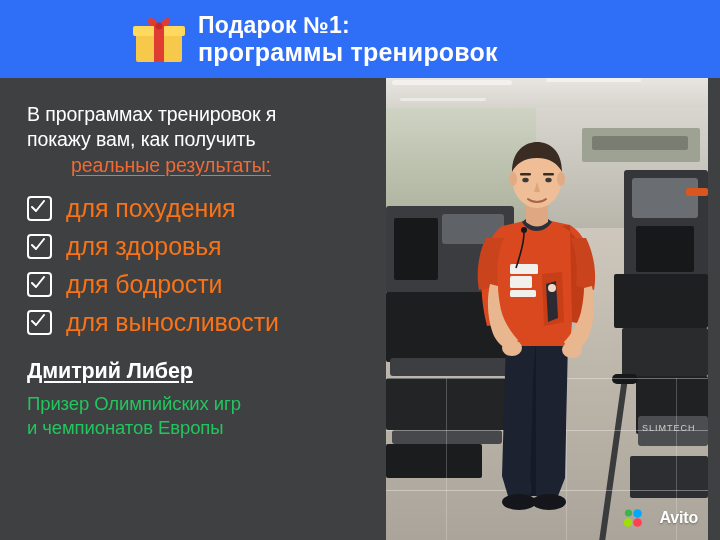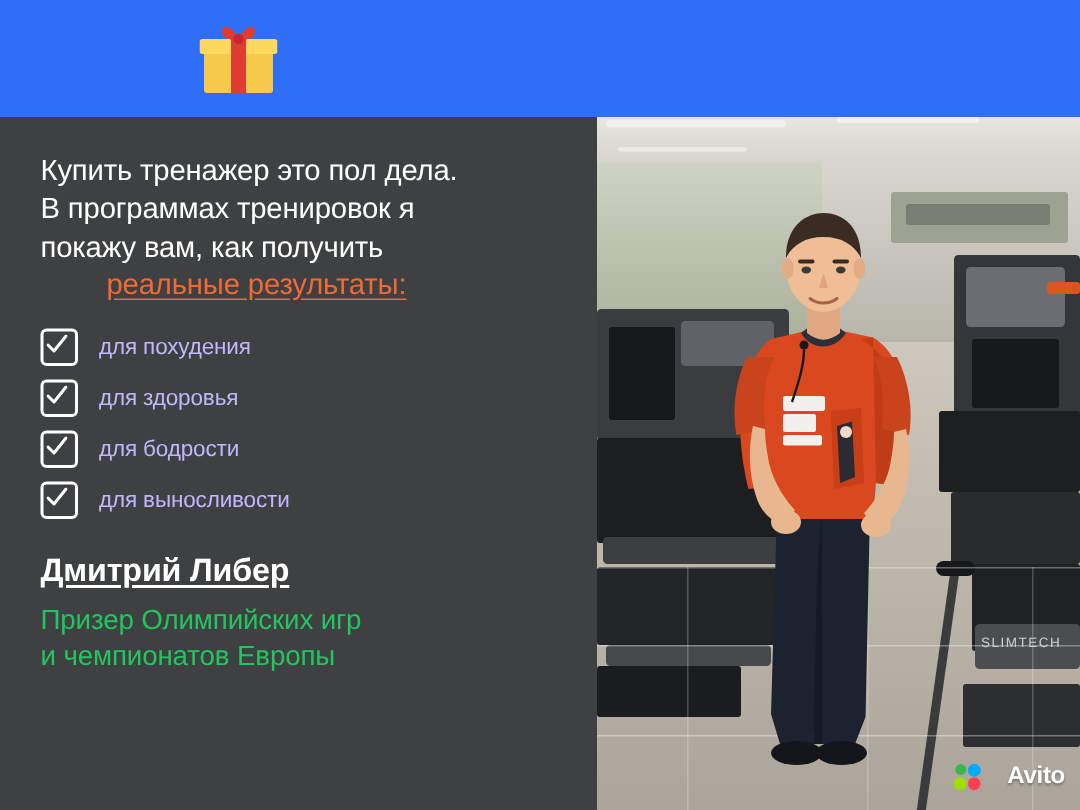--- a/index.html
+++ b/index.html
@@ -96,22 +96,22 @@
     margin-right: 14px;
     flex: 0 0 auto;
     position: relative;
   }
   .checkbox svg {
     position: absolute;
     left: 2px;
     top: 2px;
   }
   .bullet-label {
-    color: #c4b5fd;
-    font-size: 15px;
+    color: #f97316;
+    font-size: 25px;
     letter-spacing: -0.1px;
   }
   .signature {
     margin-top: 22px;
   }
   .sig-name {
     color: #ffffff;
     font-size: 21.5px;
     font-weight: bold;
     text-decoration: underline;
@@ -122,21 +122,21 @@
     color: #22c55e;
     font-size: 18.5px;
     line-height: 1.30;
     margin-top: 8px;
     letter-spacing: -0.1px;
   }
 
   
   .photo {
     position: absolute;
-    left: 398px;
+    left: 386px;
     top: 78px;
     width: 322px;
     height: 462px;
     overflow: hidden;
     background: #6d28d9;
   }
   
   .bg-ceiling {
     position: absolute;
     left: 0; top: 0; width: 322px; height: 44px;
@@ -227,25 +227,28 @@
     <div class="gift-icon">
       <svg width="52" height="50" viewBox="0 0 52 50">
         <rect x="3" y="18" width="46" height="30" rx="2" fill="#f6c94a"></rect>
         <rect x="0" y="12" width="52" height="10" rx="2" fill="#ffd95e"></rect>
         <rect x="21" y="12" width="10" height="36" fill="#e03c31"></rect>
         <path d="M26 13 C19 13 14 10 15 6 C16 2 23 4 26 13 Z" fill="#e03c31"></path>
         <path d="M26 13 C33 13 38 10 37 6 C36 2 29 4 26 13 Z" fill="#e03c31"></path>
         <circle cx="26" cy="12" r="3.5" fill="#c62828"></circle>
       </svg>
     </div>
+    <div class="header-text">
+      <div class="header-line1">Подарок №1:</div>
+      <div class="header-line2">программы тренировок</div>
+    </div>
   </div>
 
   <div class="left-panel">
     <div class="intro">
-      <div>Купить тренажер это пол дела.</div>
       <div>В программах тренировок я</div>
       <div>покажу вам, как получить</div>
       <div class="accent">реальные результаты:</div>
     </div>
 
     <div class="bullets">
       <div class="bullet">
         <span class="checkbox">
           <svg width="14" height="14" viewBox="0 0 14 14">
               <path d="M1 7 L5 11 L13 1" stroke="#ffffff" stroke-width="2" fill="none" stroke-linecap="round" stroke-linejoin="round"></path>

